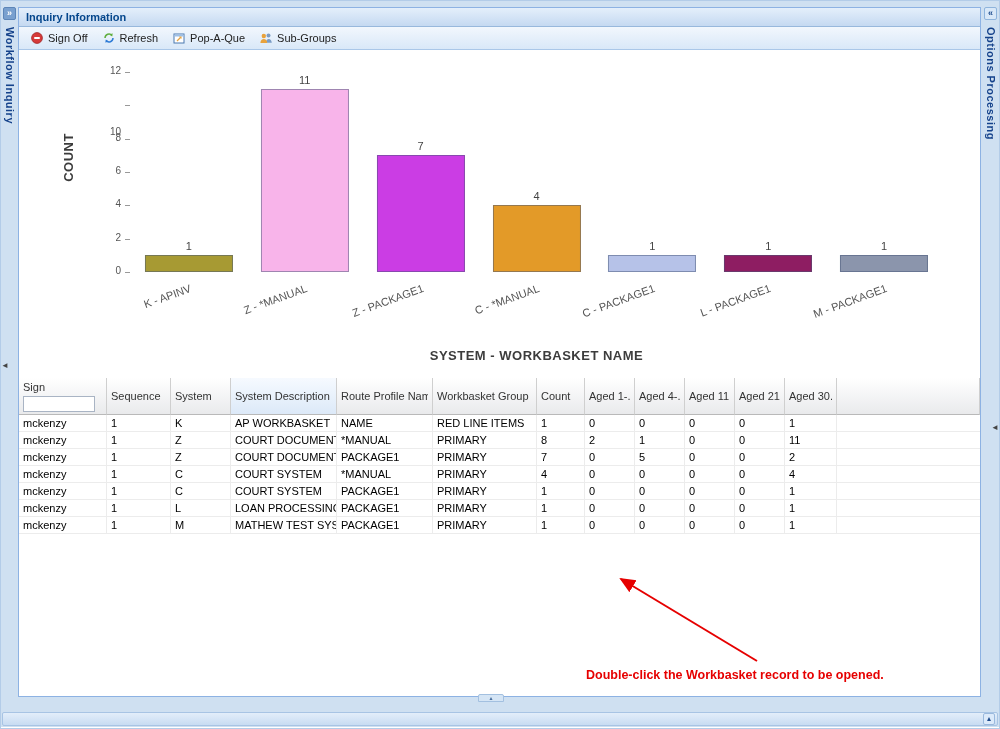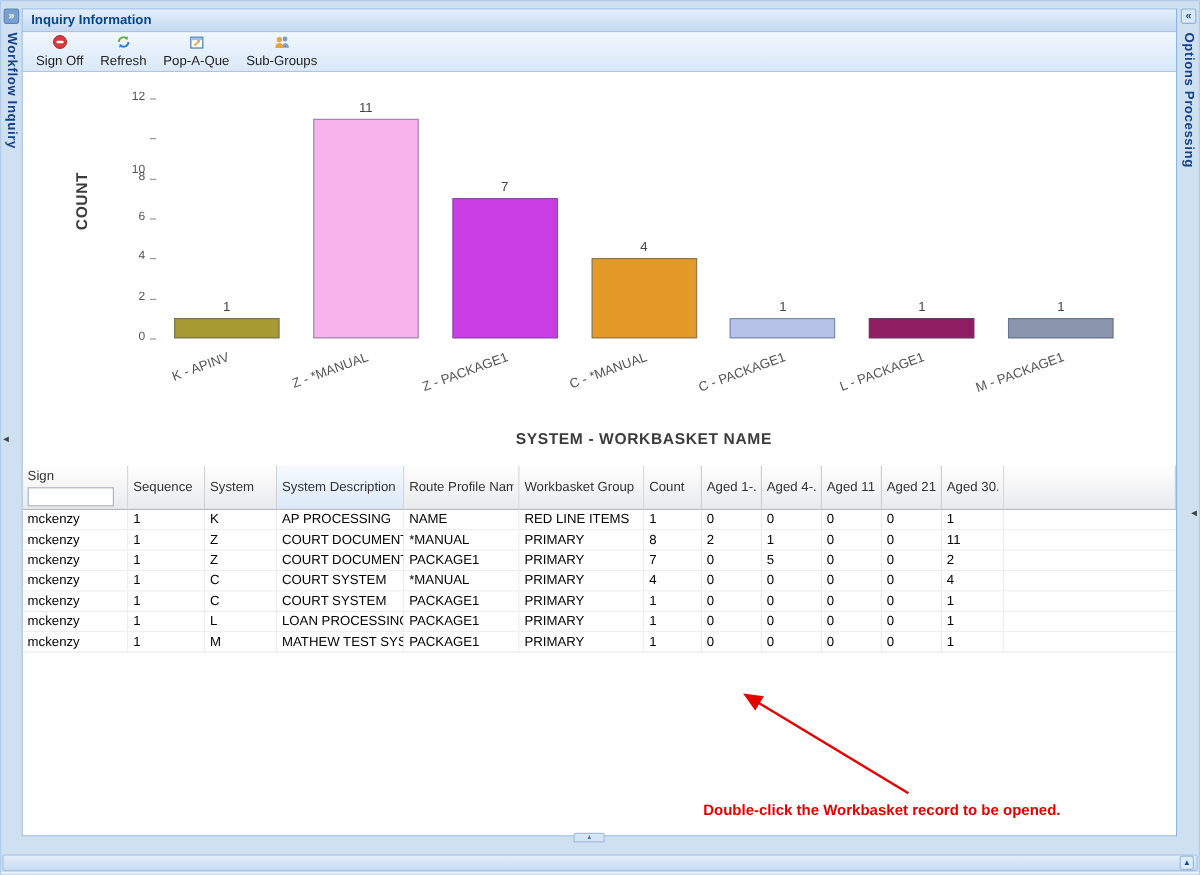--- a/index.html
+++ b/index.html
@@ -24,21 +24,21 @@
 
   
   .main-panel { position:absolute; left:18px; top:7px; width:963px; height:690px; background:#fff;
                 border:1px solid #8db2e3; display:flex; flex-direction:column; }
   .panel-header { flex:0 0 19px; background:linear-gradient(#e4effb,#c5d9f1); border-bottom:1px solid #98b8dc;
                   color:#04468c; font-weight:bold; font-size:11px; display:flex; align-items:center;
                   padding:0 7px; }
   .toolbar { flex:0 0 23px; border-bottom:1px solid #aac7e8; background:linear-gradient(#f2f7fd,#d9e8f8);
              display:flex; align-items:center; padding:0 4px; }
   .tb-btn { display:flex; align-items:center; gap:4px; padding:2px 7px; font-size:11px; color:#222;
-            cursor:pointer; border-radius:2px;flex-direction:column; }
+            cursor:pointer; border-radius:2px; }
   .tb-ico { display:inline-flex; width:14px; height:12px; align-items:center; justify-content:center; }
 
   
   .chart-region { flex:0 0 328px; position:relative; background:#fff; }
   .plot { position:absolute; left:112px; right:38px; top:22px; height:200px; display:flex; }
   .slot { flex:1; position:relative; }
   .bar { position:absolute; bottom:0; left:50%; transform:translateX(-50%); width:76%;
          border:1px solid rgba(70,85,120,0.5); cursor:pointer; }
   .bar-val { position:absolute; left:50%; transform:translateX(-50%); font-size:11px; color:#444; }
   .cat { position:absolute; top:calc(100% + 10px); right:50%; transform:rotate(-20deg);
@@ -259,21 +259,21 @@
                 <div class="th-lbl">Aged 30...</div>
               </th>
               <th></th>
             </tr>
           </thead>
           <tbody>
             <tr>
               <td>mckenzy</td>
               <td>1</td>
               <td>K</td>
-              <td>AP PROCESSING</td>
+              <td>AP WORKBASKET</td>
               <td>NAME</td>
               <td>RED LINE ITEMS</td>
               <td>1</td>
               <td>0</td>
               <td>0</td>
               <td>0</td>
               <td>0</td>
               <td>1</td>
               <td style="border-right: none;"></td>
             </tr>

